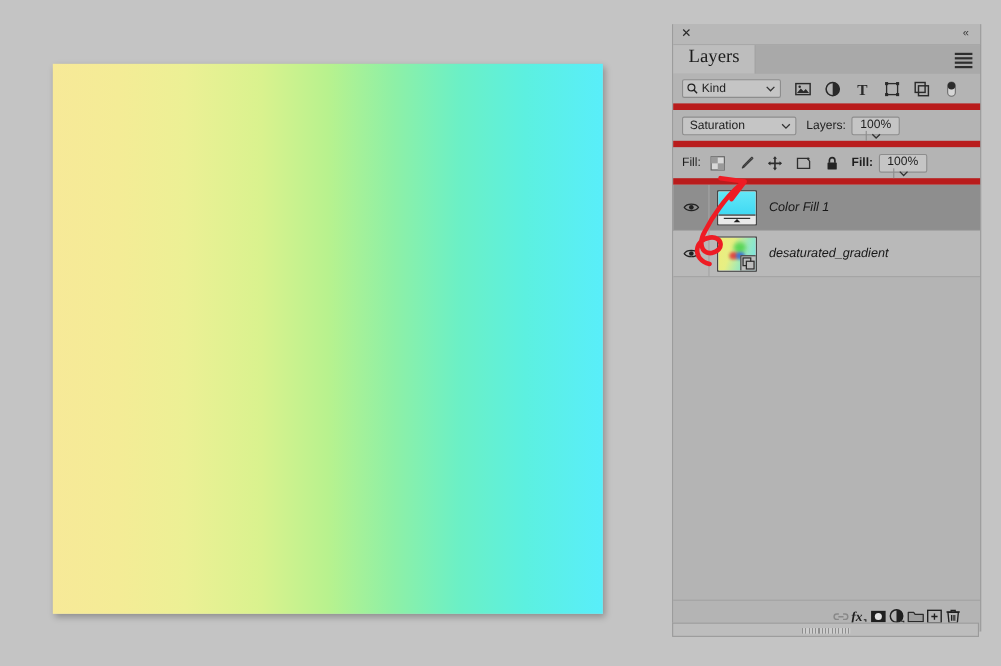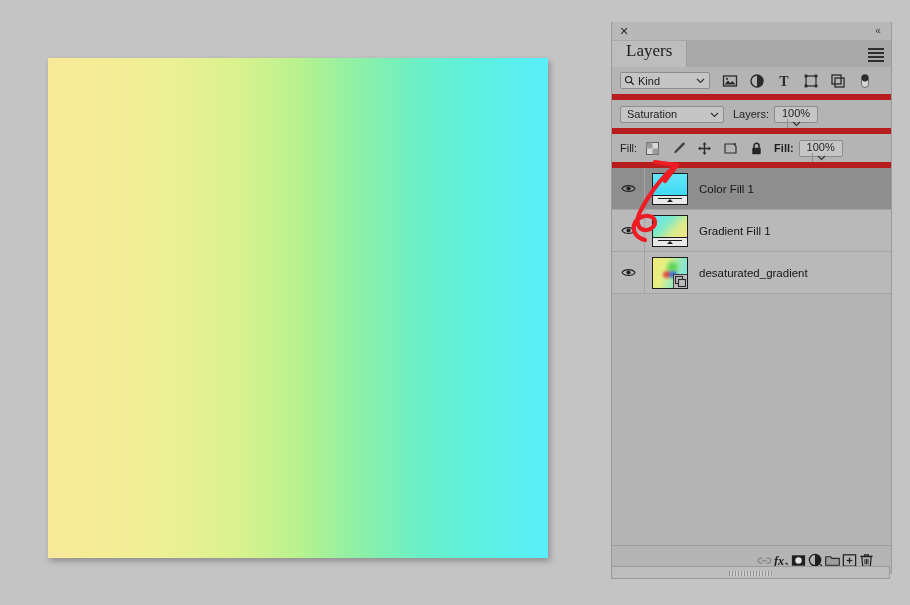--- a/index.html
+++ b/index.html
@@ -212,20 +212,21 @@
     margin-left: 8px;
   }
   .lock-icon { width: 15px; height: 15px; cursor: pointer; }
 
   
   #layer-list {
     flex: 1 1 auto;
     background: #b4b4b4;
     overflow: hidden;
     position: relative;
+    font-style: italic;
   }
   .layer-row {
     height: 41px;
     display: flex;
     align-items: center;
     border-bottom: 1px solid #a4a4a4;
     background: #b9b9b9;
     cursor: pointer;
   }
   .layer-row.selected { background: #8e8e8e; }
@@ -486,38 +487,20 @@
           <div class="thumb-swatch" style="background:linear-gradient(to bottom,#63e8f7,#3fd8f3);"></div>
           <div class="thumb-maskbar">
             <div class="mb-line"></div>
               <div class="mb-tri"></div>
           </div>
         </div>
       </div>
       <span class="layer-name">Color Fill 1</span>
     </div>
 
-    <div class="layer-row">
-      <div class="eye-cell">
-        <svg width="15" height="11" viewBox="0 0 15 11">
-          <path d="M1 5.5 C3.5 1.6 11.5 1.6 14 5.5 C11.5 9.4 3.5 9.4 1 5.5 Z" fill="none" stroke="#222" stroke-width="1.1"></path>
-          <circle cx="7.5" cy="5.5" r="2.1" fill="#222"></circle>
-        </svg>
-      </div>
-      <div class="thumb-cell">
-        <div class="layer-thumb">
-          <div class="thumb-swatch" style="background:linear-gradient(135deg,#5fe6f4 0%,#7fe9c8 38%,#d9ea8e 66%,#f5e585 100%);"></div>
-          <div class="thumb-maskbar">
-            <div class="mb-line"></div>
-              <div class="mb-tri"></div>
-          </div>
-        </div>
-      </div>
-      <span class="layer-name">Gradient Fill 1</span>
-    </div>
 
     <div class="layer-row">
       <div class="eye-cell">
         <svg width="15" height="11" viewBox="0 0 15 11">
           <path d="M1 5.5 C3.5 1.6 11.5 1.6 14 5.5 C11.5 9.4 3.5 9.4 1 5.5 Z" fill="none" stroke="#222" stroke-width="1.1"></path>
           <circle cx="7.5" cy="5.5" r="2.1" fill="#222"></circle>
         </svg>
       </div>
       <div class="thumb-cell">
         <div class="layer-thumb">

